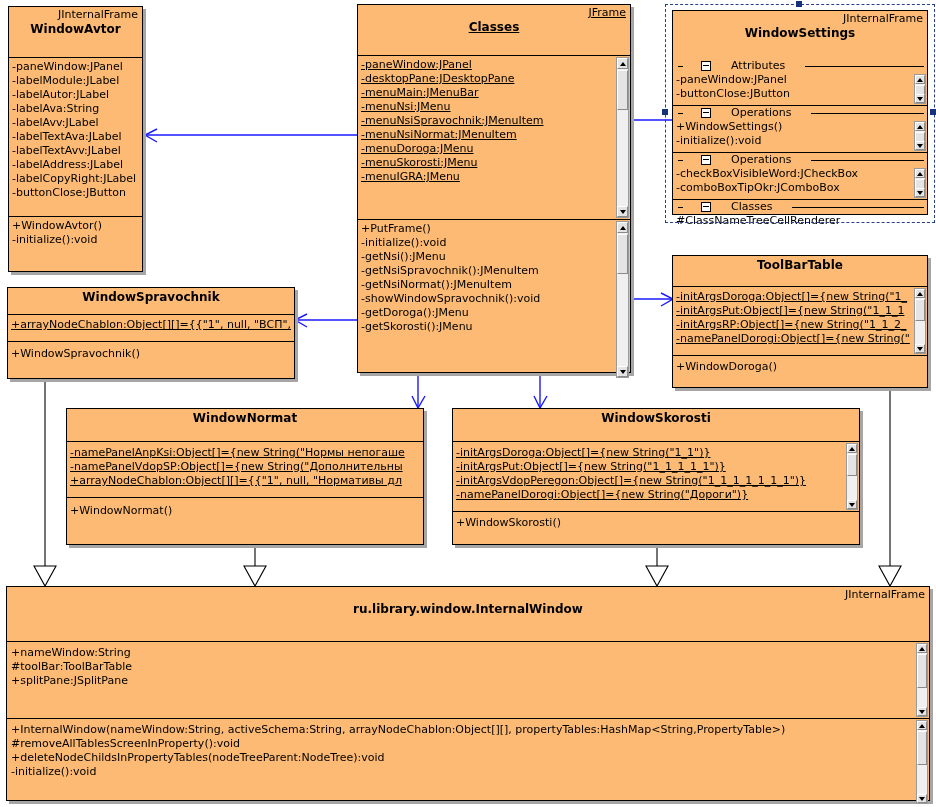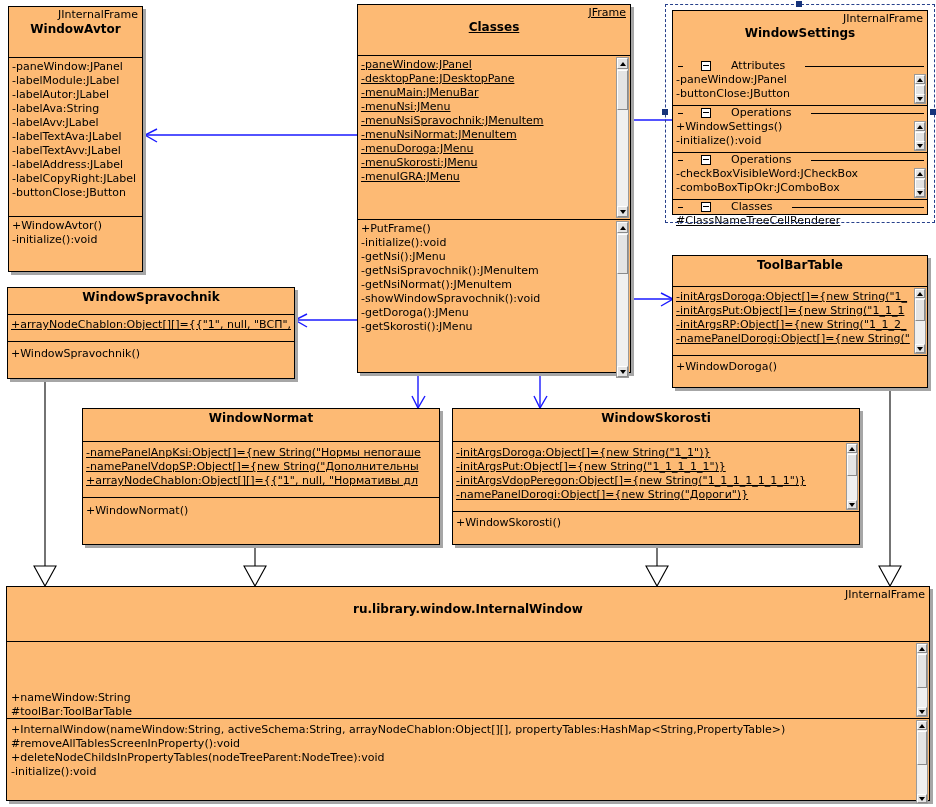--- a/index.html
+++ b/index.html
@@ -283,21 +283,21 @@
     </div>
 
     <div style="padding:0 3px;">
       <div class="grp">
         <span class="dash"></span>
         <span class="bx"></span>
         <span class="tx">Classes</span>
         <span class="ln"></span>
       </div>
     </div>
-    <div class="comp" style="height:auto;border-bottom:none;text-decoration:underline;">
+    <div class="comp" style="height:auto;border-bottom:none;">
       <div class="rows" style="padding:0 3px;">
         <div class="r">#ClassNameTreeCellRenderer</div>
       </div>
     </div>
   </div>
 
   <div class="marq" style="left:665px;top:4px;width:268px;height:217px;"></div>
   <div class="hnd" style="left:796px;top:1px;"></div>
   <div class="hnd" style="left:662px;top:109px;"></div>
   <div class="hnd" style="left:930px;top:109px;"></div>
@@ -339,21 +339,21 @@
           </div>
       </div>
     </div>
     <div class="comp" style="height:37px;">
       <div class="rows" style="padding:4px 3px 0 3px;">
         <div class="r">+WindowDoroga()</div>
       </div>
     </div>
   </div>
 
-  <div class="uml" style="left:82px;top:408px;width:358px;height:137px;">
+  <div class="uml" style="left:66px;top:408px;width:358px;height:137px;">
     <div class="hdr" style="height:28px;">
       <span class="cname">WindowNormat</span>
     </div>
     <div class="comp" style="height:55px;">
       <div class="rows" style="padding:4px 3px 0 3px;">
         <div class="r u">-namePanelAnpKsi:Object[]={new String("Нормы непогаше</div>
         <div class="r u">-namePanelVdopSP:Object[]={new String("Дополнительны</div>
         <div class="r u">+arrayNodeChablon:Object[][]={{"1", null, "Нормативы дл</div>
       </div>
     </div>
@@ -391,21 +391,21 @@
       </div>
     </div>
   </div>
 
   <div class="uml" style="left:6px;top:586px;width:924px;height:215px;">
     <div class="hdr" style="height:50px;">
       <span class="stereo">JInternalFrame</span>
       <span class="cname">ru.library.window.InternalWindow</span>
     </div>
     <div class="comp" style="height:76px;">
-      <div class="rows" style="padding:4px 6px 0 4px;margin-top:45px;">
+      <div class="rows" style="padding:4px 6px 0 4px;">
         <div class="r">+nameWindow:String</div>
         <div class="r">#toolBar:ToolBarTable</div>
         <div class="r">+splitPane:JSplitPane</div>
       </div>
       <div class="sb" style="width:12px;">
         <div class="ar up" style="height:9px;">
             <i></i>
           </div>
         <div class="th" style="top:10px;height:34px;"></div>
         <div class="ar dn" style="height:9px;">

